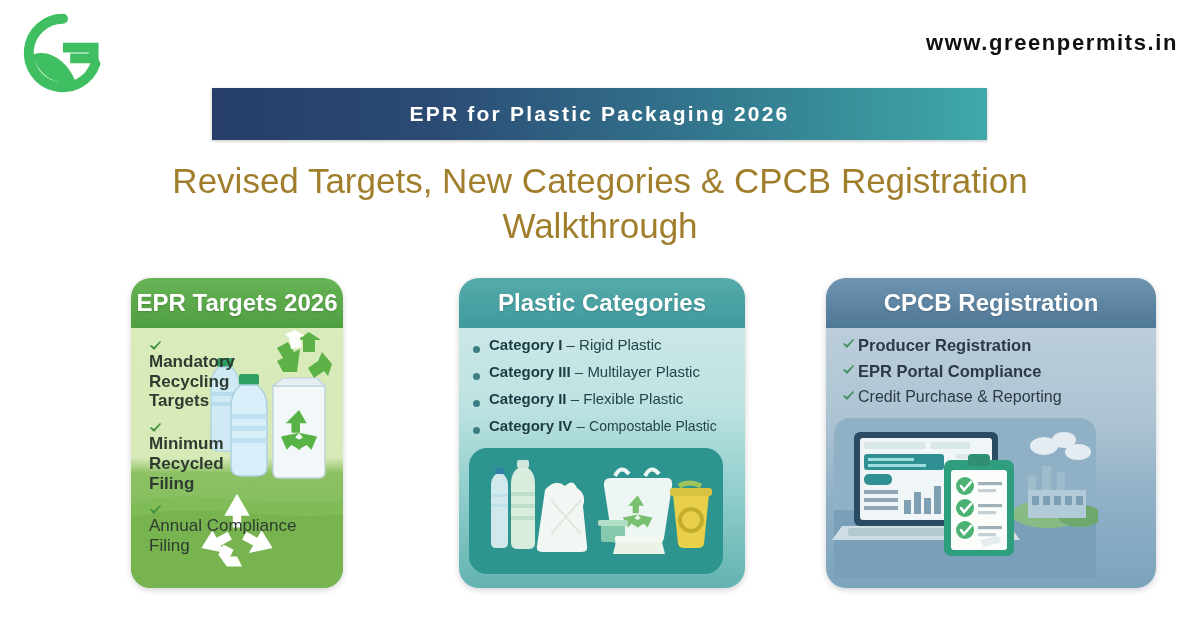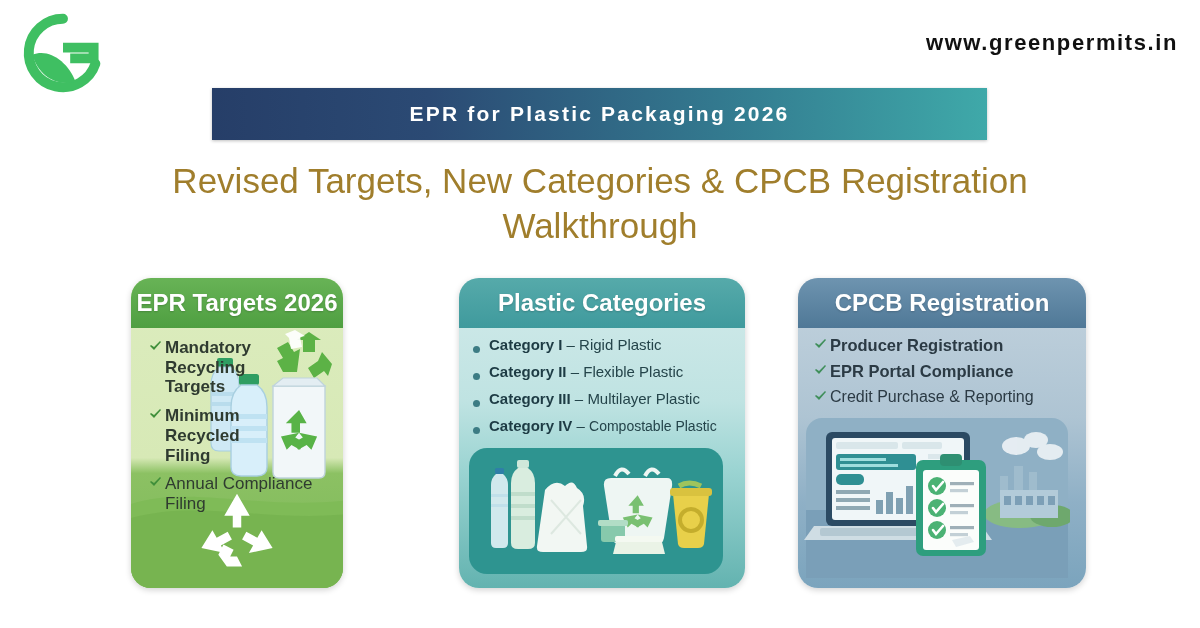--- a/index.html
+++ b/index.html
@@ -80,21 +80,21 @@
     position: absolute;
     top: 0;
     width: 266px;
     height: 310px;
     border-radius: 20px;
     overflow: hidden;
     box-shadow: 0 2px 6px rgba(0,0,0,.18);
   }
   .card.c1 { left: 131px; width: 212px; }
   .card.c2 { left: 459px; width: 286px; }
-  .card.c3 { left: 798px; width: 288px; }
+  .card.c3 { left: 826px; width: 330px; }
 
   .card-head {
     height: 50px;
     display: flex;
     align-items: center;
     justify-content: center;
     position: relative;
     z-index: 3;
   }
   .card-head .txt {
@@ -142,21 +142,21 @@
     width: 7px;
     height: 7px;
     border-radius: 50%;
     background: #3c7c84;
     margin-top: 7px;
   }
   .bullet .label { line-height: 1.16; }
 
   
   .c1 .bullets { top: 60px; left: 18px; right: 8px; }
-  .c1 .bullet { margin-bottom: 9px; }
+  .c1 .bullet { margin-bottom: 9px; flex-direction: column; }
   .c1 .label {
     color: #2f3b30;
     font-size: 17px;
     font-weight: 600;
     max-width: 124px;
   }
   .c1 .bullet.wide .label { max-width: 230px; font-weight: 500; }
 
   
   .c2 .bullets { top: 58px; left: 14px; right: 2px; }
@@ -387,25 +387,25 @@
       <span class="txt">Plastic Categories</span>
     </div>
 
     <div class="bullets">
       <div class="bullet">
         <span class="mark"><span class="dot"></span></span>
         <span class="label"><b>Category I</b><span> – </span><span class="desc">Rigid Plastic</span></span>
       </div>
       <div class="bullet">
         <span class="mark"><span class="dot"></span></span>
+        <span class="label"><b>Category III</b><span> – </span><span class="desc">Multilayer Plastic</span></span>
+      </div>
+      <div class="bullet">
+        <span class="mark"><span class="dot"></span></span>
         <span class="label"><b>Category II</b><span> – </span><span class="desc">Flexible Plastic</span></span>
-      </div>
-      <div class="bullet">
-        <span class="mark"><span class="dot"></span></span>
-        <span class="label"><b>Category III</b><span> – </span><span class="desc">Multilayer Plastic</span></span>
       </div>
       <div class="bullet small">
         <span class="mark"><span class="dot"></span></span>
         <span class="label"><b>Category IV</b><span> – </span><span class="desc">Compostable Plastic</span></span>
       </div>
     </div>
   </div>
 
   <div class="card c3">
     <div class="card-body"></div>

